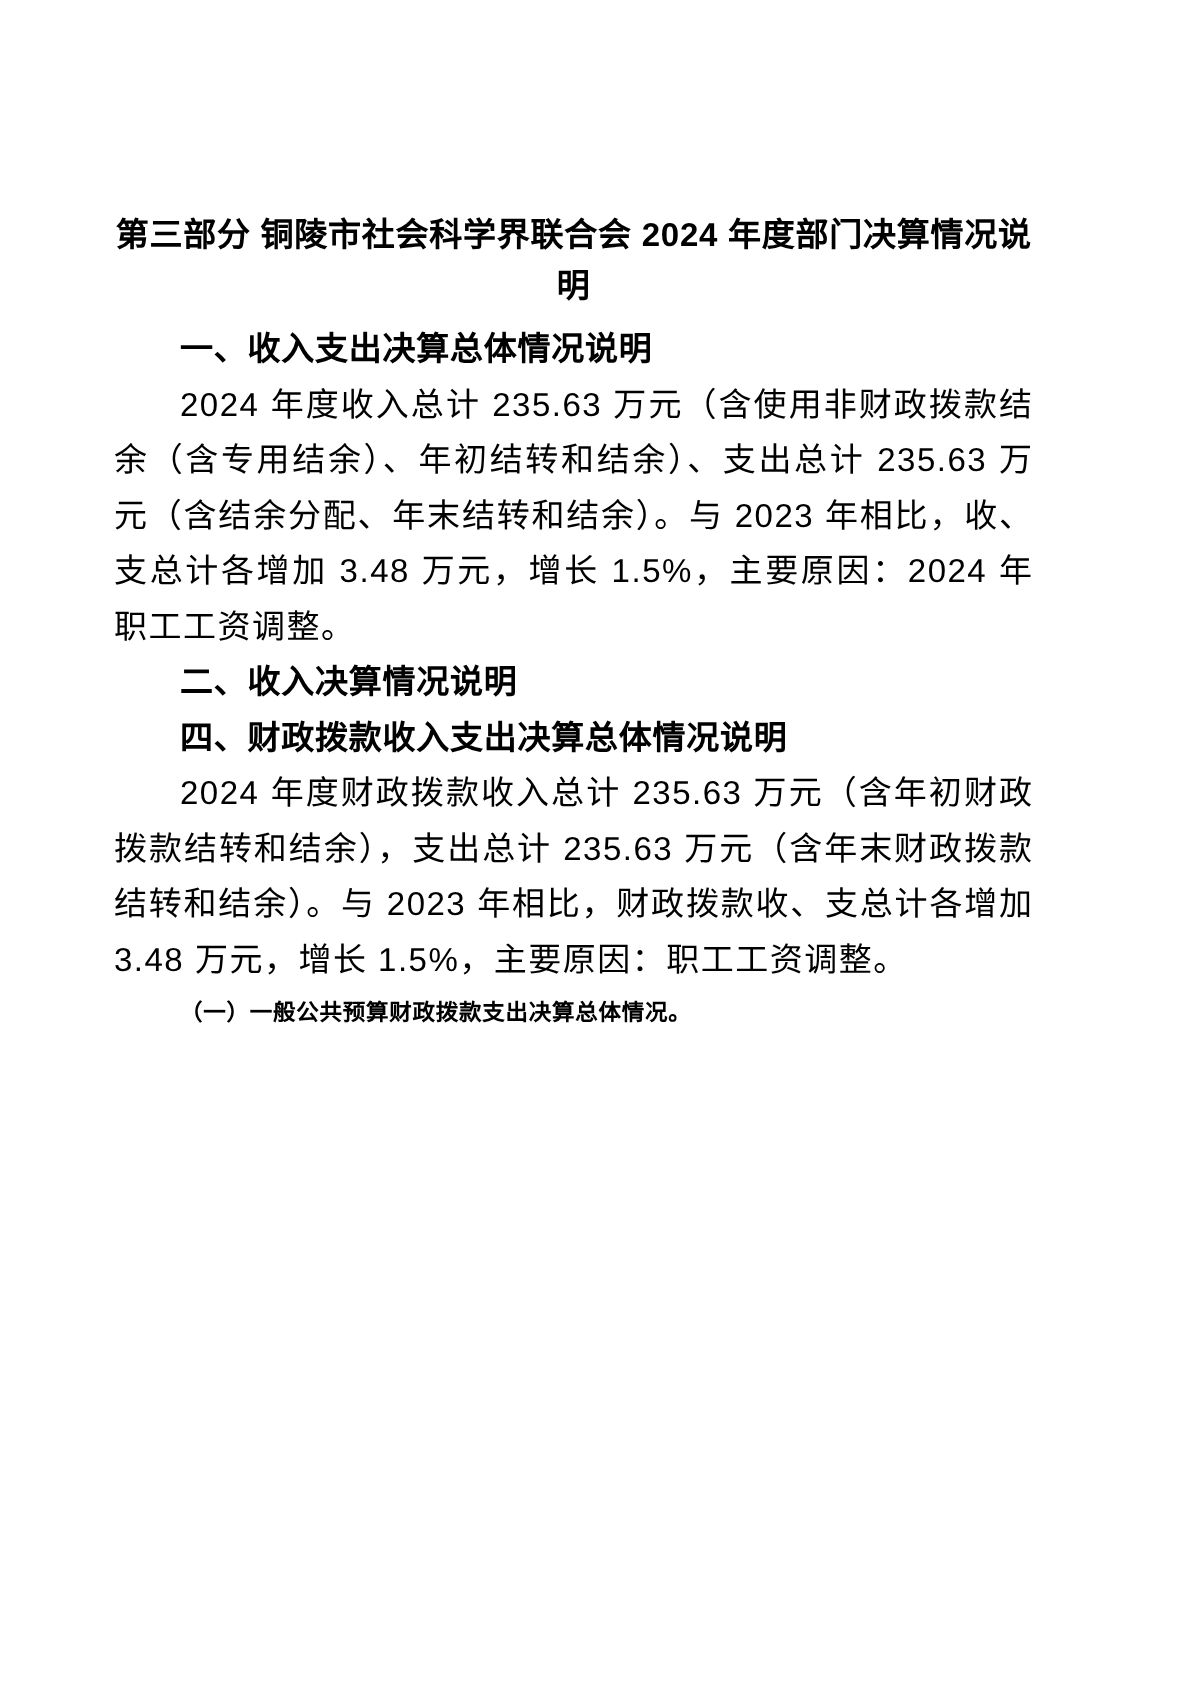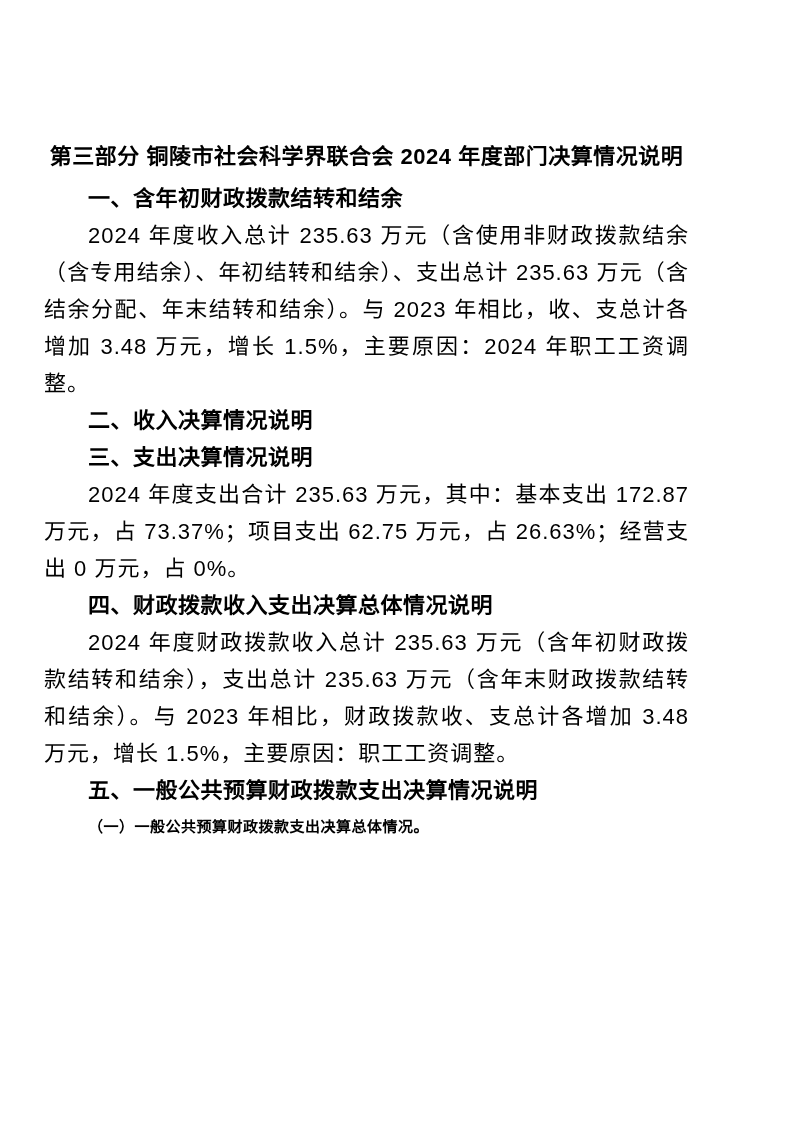--- a/index.html
+++ b/index.html
@@ -9,21 +9,21 @@
     background: #ffffff;
   }
   .page {
     position: relative;
     width: 793px;
     height: 1122px;
     margin: 0 auto;
     background: #ffffff;
     color: #000000;
     box-sizing: border-box;
-    padding: 140px 104px 0 44px;
+    padding: 140px 104px 0 76px;
     overflow: hidden;
   }
   .doc-title {
     margin: 0 0 6px 0;
     font-family: "Liberation Sans", "DejaVu Sans", sans-serif;
     font-weight: bold;
     font-size: 22px;
     line-height: 34px;
     text-align: center;
     letter-spacing: 0.5px;
@@ -63,36 +63,31 @@
   }
 </style>
 </head>
 <body>
 
 <div class="page">
 
   <h1 class="doc-title">第三部分 铜陵市社会科学界联合会 2024 年度部门决算情况说明</h1>
 
   <div class="section">
-    <h2 class="section-heading">一、含年初财政拨款结转和结余</h2>
+    <h2 class="section-heading">一、收入支出决算总体情况说明</h2>
     <p class="body-para">2024 年度收入总计 235.63 万元（含使用非财政拨款结余（含专用结余）、年初结转和结余）、支出总计 235.63 万元（含结余分配、年末结转和结余）。与 2023 年相比，收、支总计各增加 3.48 万元，增长 1.5%，主要原因：2024 年职工工资调整。</p>
   </div>
 
   <div class="section">
     <h2 class="section-heading">二、收入决算情况说明</h2>
   </div>
 
-  <div class="section">
-    <h2 class="section-heading">三、支出决算情况说明</h2>
-    <p class="body-para">2024 年度支出合计 235.63 万元，其中：基本支出 172.87 万元，占 73.37%；项目支出 62.75 万元，占 26.63%；经营支出 0 万元，占 0%。</p>
-  </div>
 
   <div class="section">
     <h2 class="section-heading">四、财政拨款收入支出决算总体情况说明</h2>
     <p class="body-para">2024 年度财政拨款收入总计 235.63 万元（含年初财政拨款结转和结余），支出总计 235.63 万元（含年末财政拨款结转和结余）。与 2023 年相比，财政拨款收、支总计各增加 3.48 万元，增长 1.5%，主要原因：职工工资调整。</p>
   </div>
 
   <div class="section">
-    <h2 class="section-heading">五、一般公共预算财政拨款支出决算情况说明</h2>
     <p class="sub-heading">（一）一般公共预算财政拨款支出决算总体情况。</p>
   </div>
 
 </div>
 
 </body></html>

